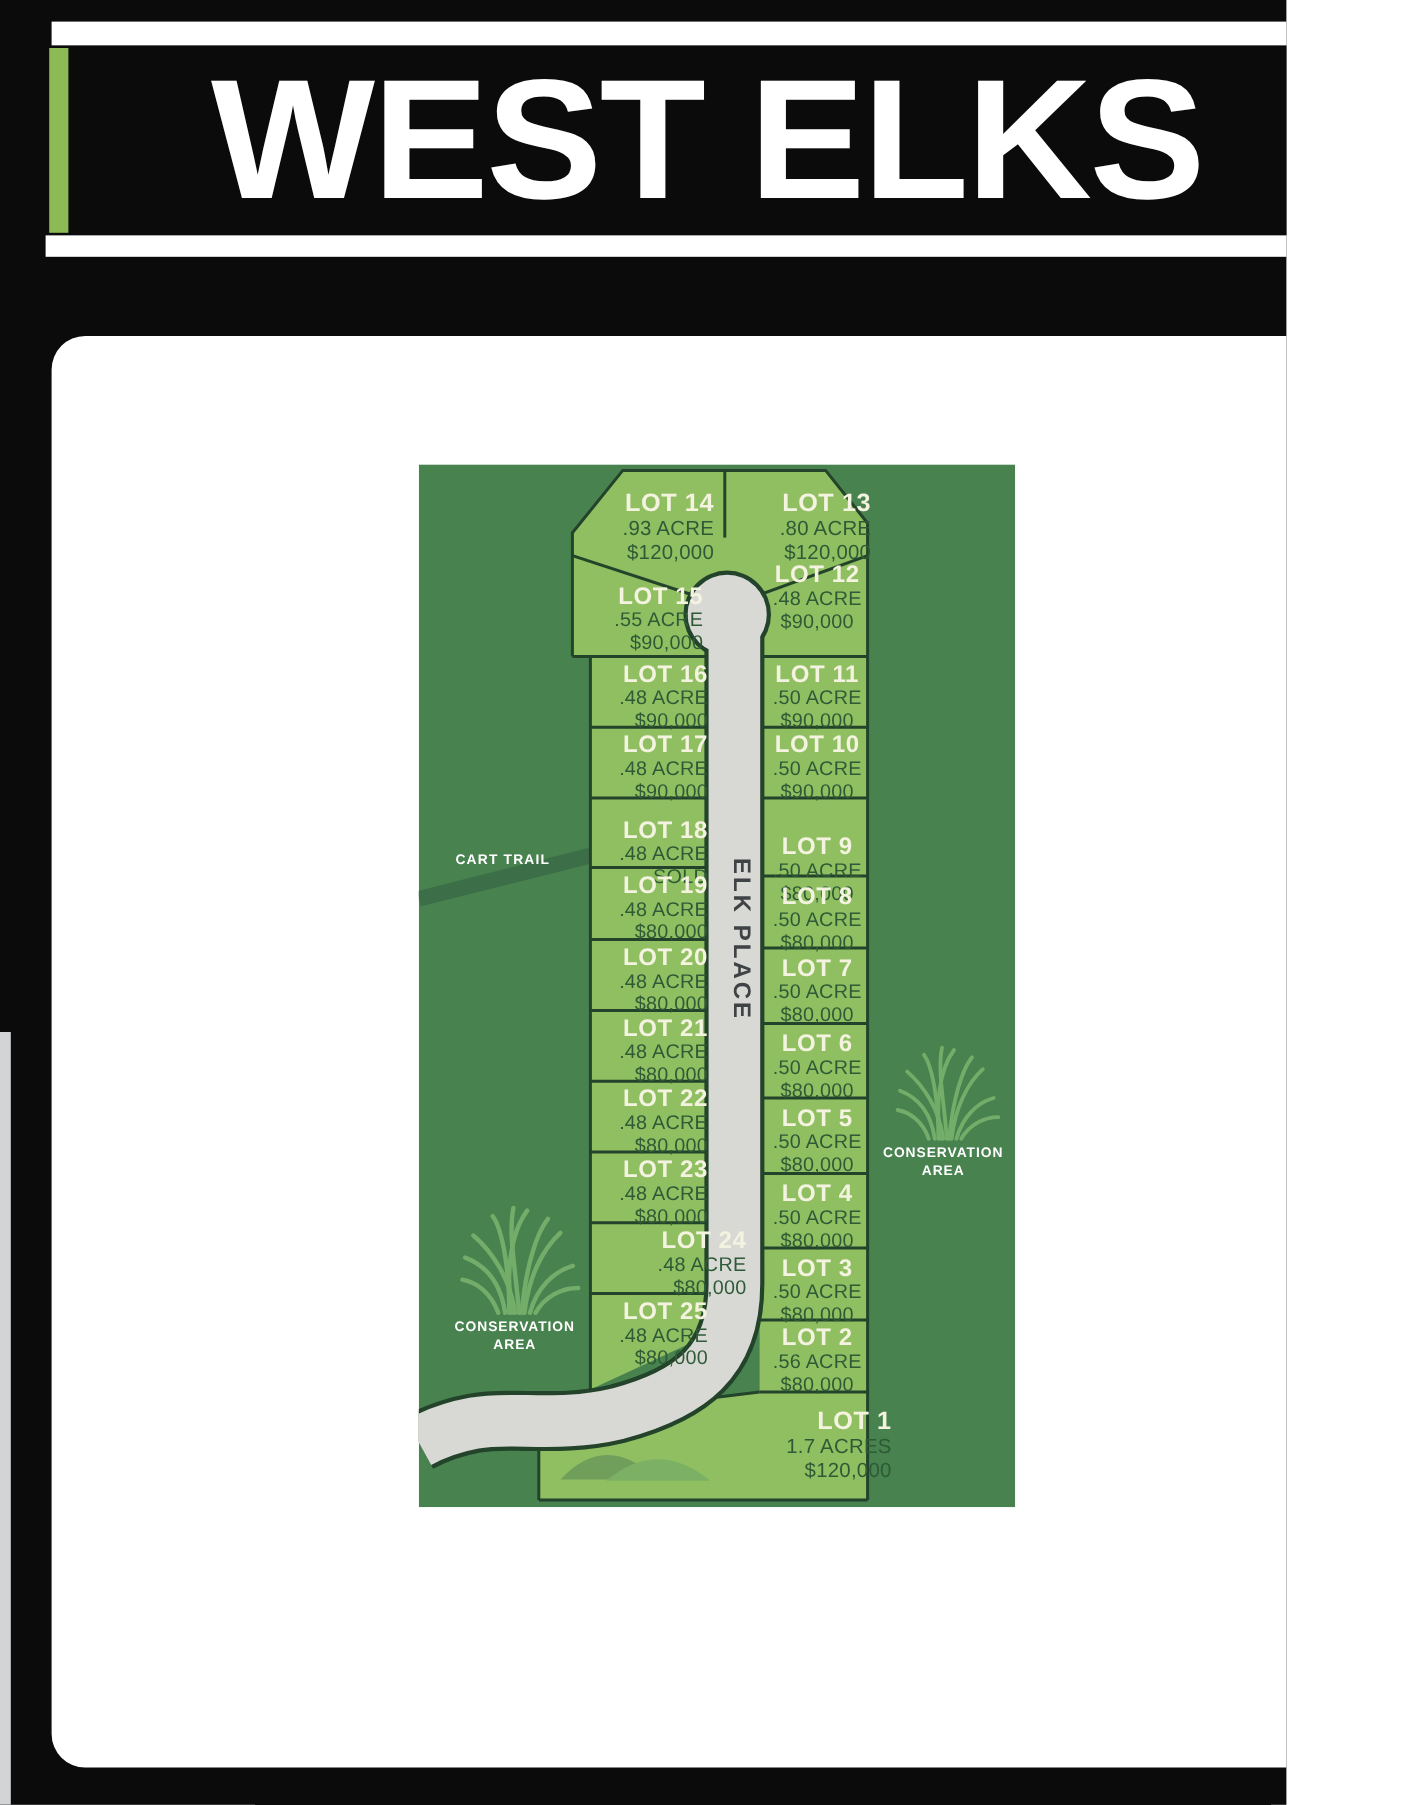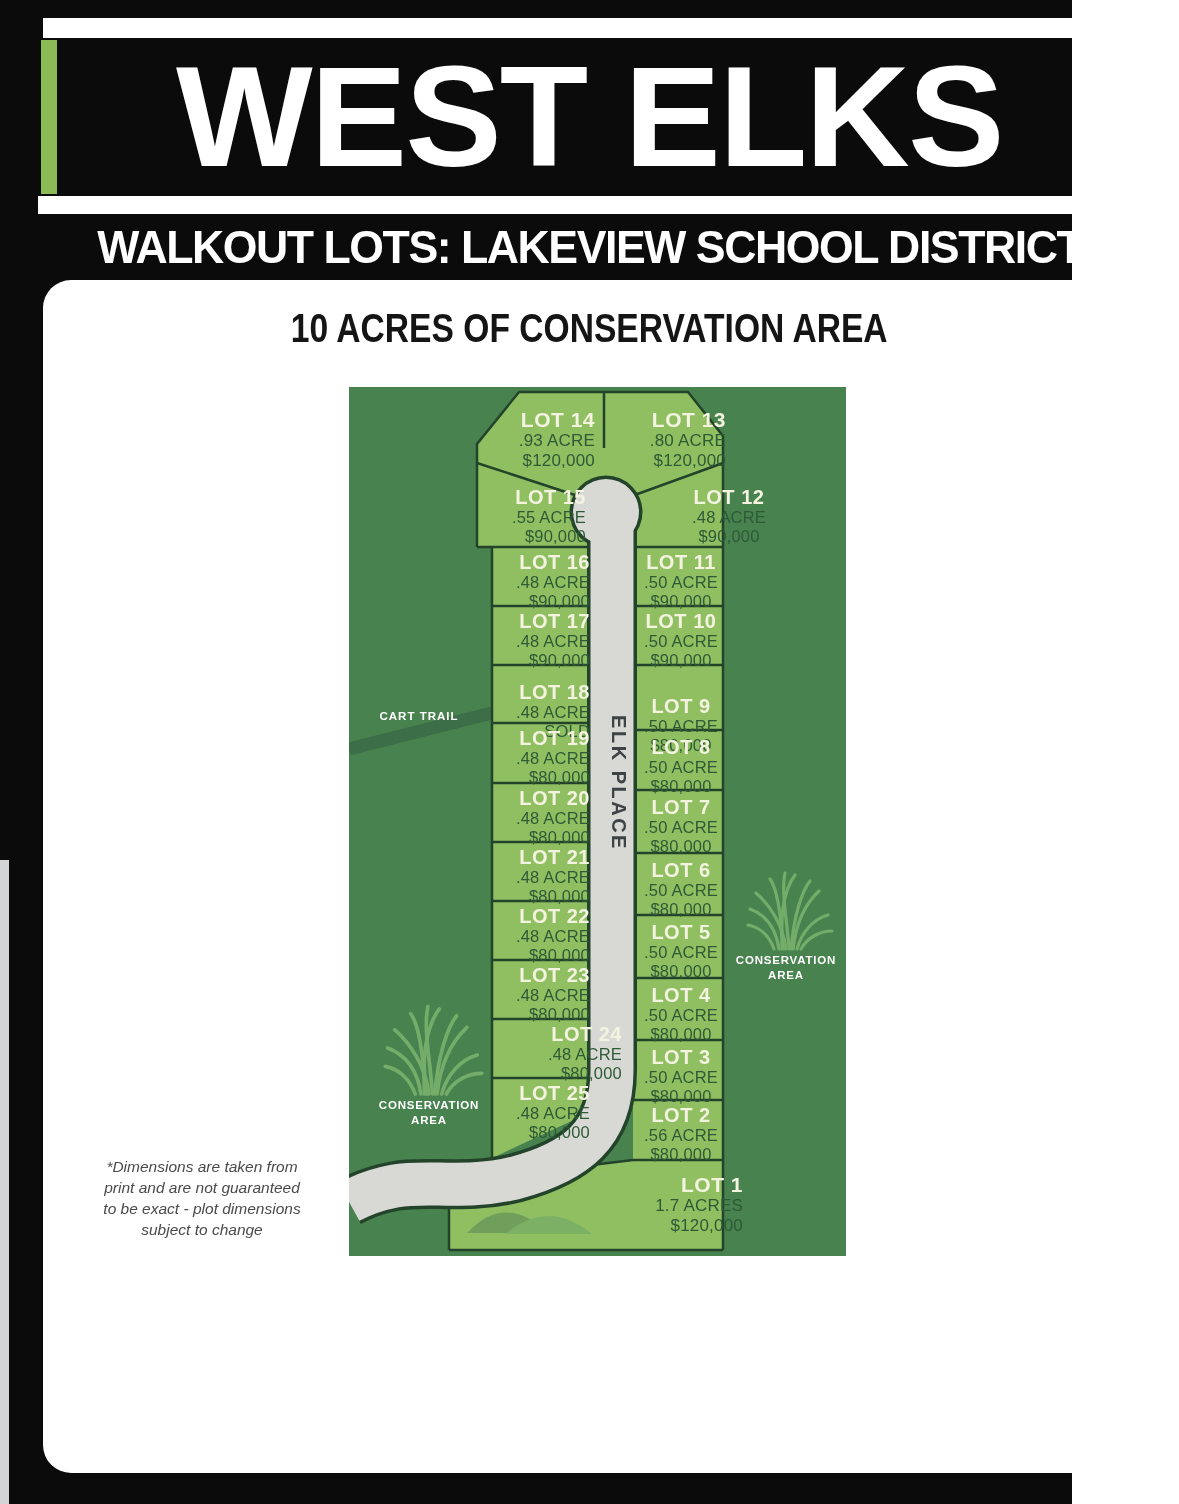--- a/index.html
+++ b/index.html
@@ -61,29 +61,23 @@
 
   <div class="gap" style="left:43px;top:18px;width:1093px;height:20px;"></div>
   <div class="gap" style="left:38px;top:196px;width:1102px;height:18px;"></div>
 
   <div class="header-box">
     <div class="accent-bar accent-left"></div>
     <div class="accent-bar accent-right"></div>
     <div class="header-title">WEST ELKS</div>
   </div>
 
-  <div class="subtitle-strip">
-    <div class="subtitle-text">WALKOUT LOTS: LAKEVIEW SCHOOL DISTRICT</div>
-  </div>
 
   <div class="card"></div>
 
-  <div class="map-title">
-    <span>10 ACRES OF CONSERVATION AREA</span>
-  </div>
 
   <svg class="map-svg" width="497" height="869" viewBox="349 387 497 869">
     <defs>
       <g id="grass" stroke="#79b26d" stroke-width="3.2" fill="none" stroke-linecap="round" opacity="0.9">
         <path d="M0,0 C-3,-24 -16,-44 -30,-56"></path>
         <path d="M3,0 C1,-30 -5,-56 -1,-76"></path>
         <path d="M7,0 C10,-26 20,-46 33,-58"></path>
         <path d="M-7,0 C-10,-20 -20,-34 -36,-40"></path>
         <path d="M11,0 C16,-18 28,-30 42,-34"></path>
         <path d="M-2,0 C-7,-28 -3,-58 9,-74"></path>
@@ -156,21 +150,21 @@
     <div class="lname">LOT 13</div>
     <div class="ldet">.80 ACRE</div>
     <div class="ldet">$120,000</div>
   </div>
 
   <div class="lot lt" style="left:481px;top:486px;width:105px;">
     <div class="lname">LOT 15</div>
     <div class="ldet">.55 ACRE</div>
     <div class="ldet">$90,000</div>
   </div>
-  <div class="lot ctr" style="left:637px;top:486px;width:88px;margin-left:48px;">
+  <div class="lot ctr" style="left:637px;top:468px;width:88px;">
     <div class="lname">LOT 12</div>
     <div class="ldet">.48 ACRE</div>
     <div class="ldet">$90,000</div>
   </div>
 
   <div class="lot lt" style="left:496px;top:551px;width:94px;">
     <div class="lname">LOT 16</div>
     <div class="ldet">.48 ACRE</div>
     <div class="ldet">$90,000</div>
   </div>
@@ -278,20 +272,14 @@
     <div class="ldet">.56 ACRE</div>
     <div class="ldet">$80,000</div>
   </div>
 
   <div class="lot lt big" style="left:593px;top:1173px;width:150px;">
     <div class="lname">LOT 1</div>
     <div class="ldet">1.7 ACRES</div>
     <div class="ldet">$120,000</div>
   </div>
 
-  <div class="disclaimer">
-    <div>*Dimensions are taken from</div>
-    <div>print and are not guaranteed</div>
-    <div>to be exact - plot dimensions</div>
-    <div>subject to change</div>
-  </div>
 
 </div>
 
 </body></html>

